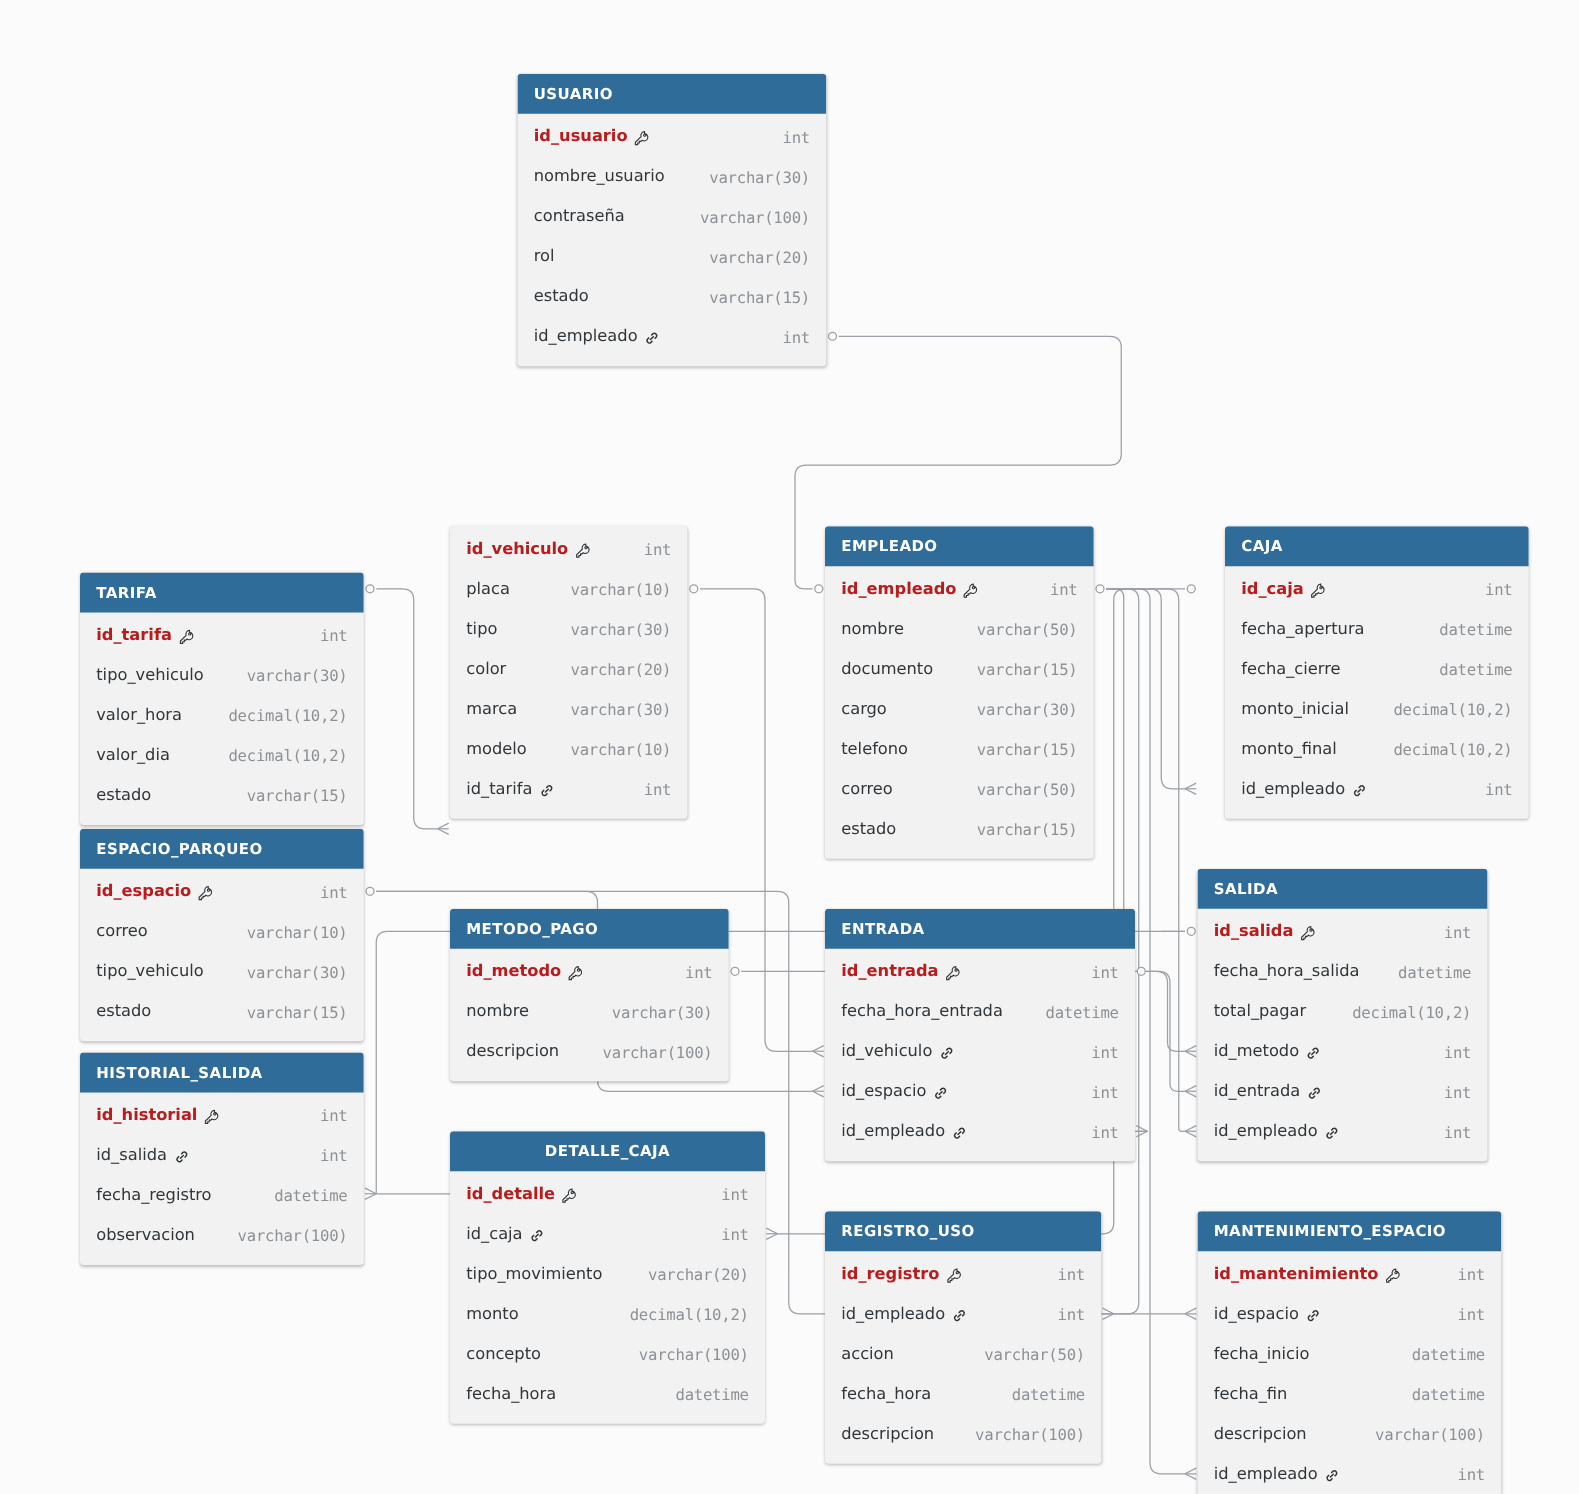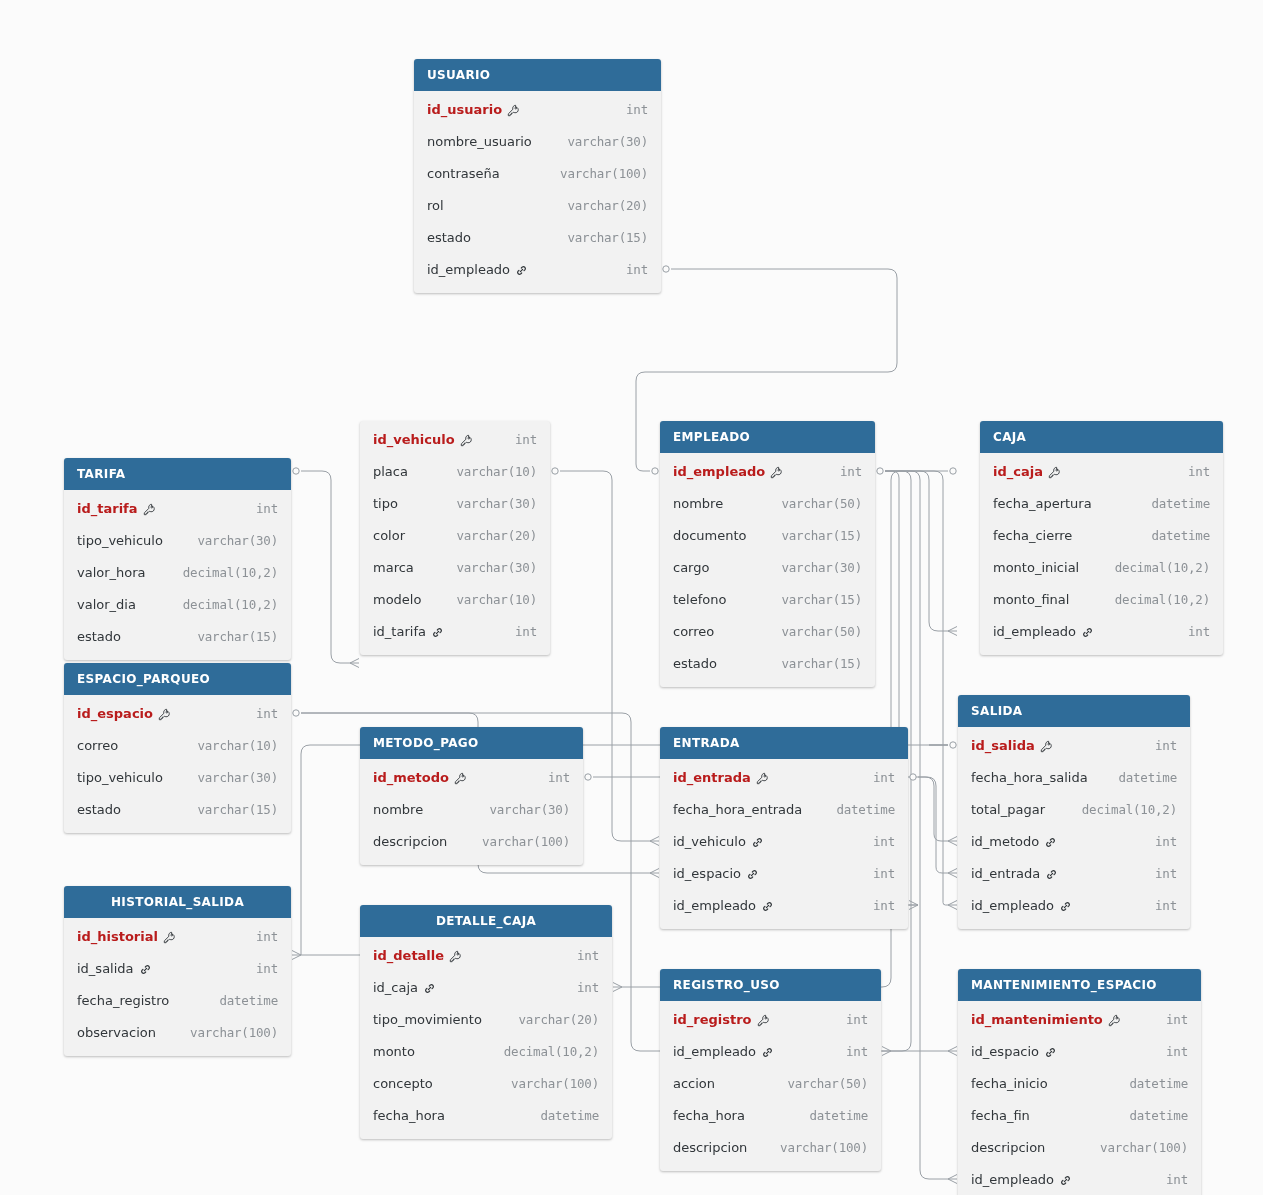--- a/index.html
+++ b/index.html
@@ -638,21 +638,21 @@
                   <path d="M8.2 11.1 6.9 12.4a2.4 2.4 0 0 1-3.3-3.3l1.3-1.3"></path>
                   <path d="M7.8 4.9 9.1 3.6a2.4 2.4 0 0 1 3.3 3.3l-1.3 1.3"></path>
                 </g>
               </svg>
             </span>
           </span>
           <span class="col-type">int</span>
         </div>
       </div>
     </div>
-    <div class="entity" style="left: 64px; top: 886px; width: 227px; text-align: center;">
+    <div class="entity" style="left: 64px; top: 842px; width: 227px;">
       <div class="entity-title">HISTORIAL_SALIDA</div>
       <div class="entity-body">
         <div class="row pk">
           <span class="col-name">
             <span>id_historial</span>
             <span class="key-icon">
               <svg width="13" height="13" viewBox="0 0 16 16">
                 <path d="M10.6 1.6a3.6 3.6 0 0 0-3.35 4.9L1.6 12.15v2.25h2.3v-1.6h1.6v-1.6h1.55l1.1-1.1a3.6 3.6 0 1 0 2.45-6.5zm1.25 3.45a1.05 1.05 0 1 1-2.1 0 1.05 1.05 0 0 1 2.1 0z" fill="none" stroke="#31363a" stroke-width="1.1"></path>
               </svg>
             </span>

